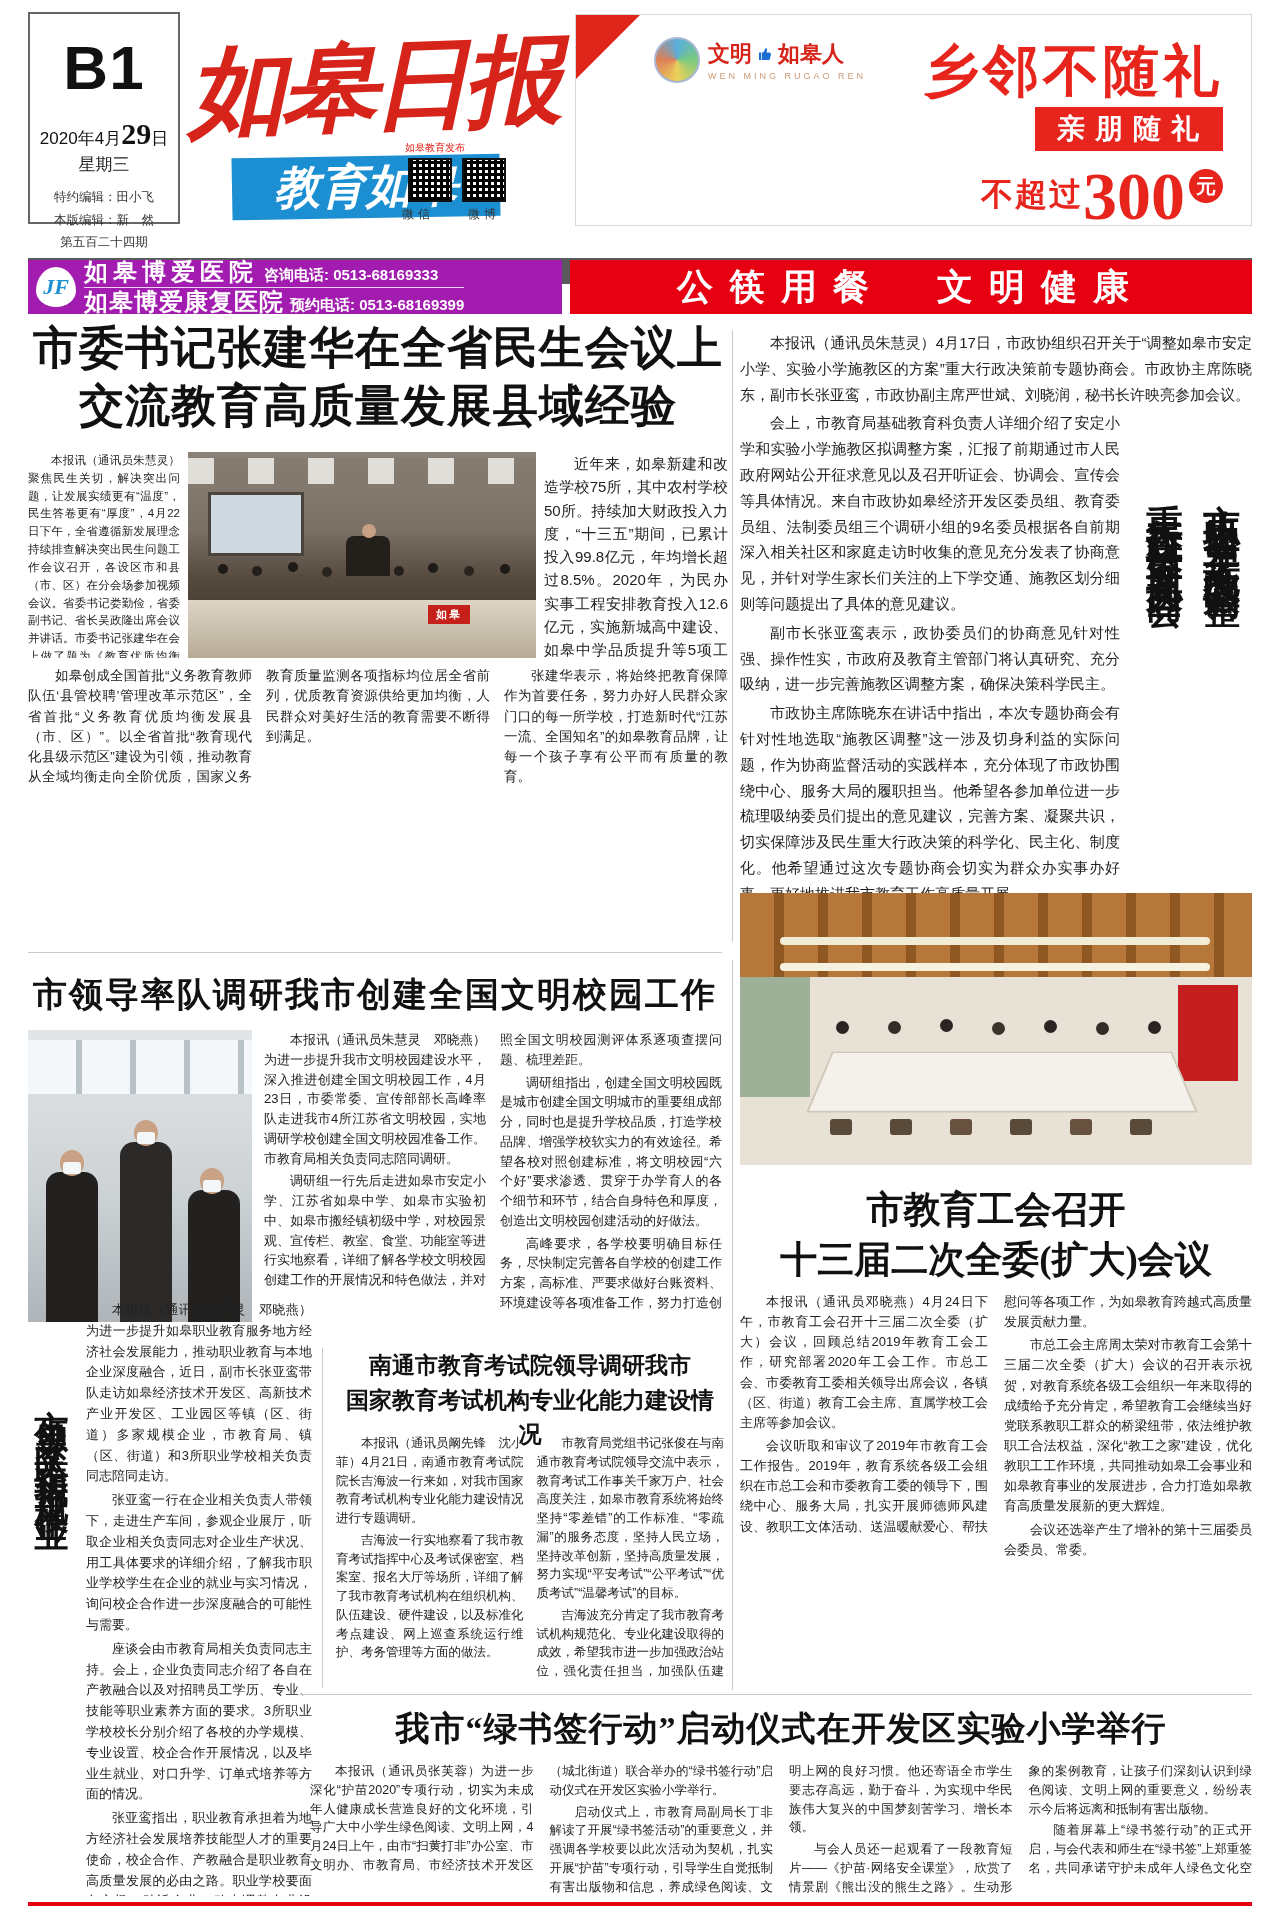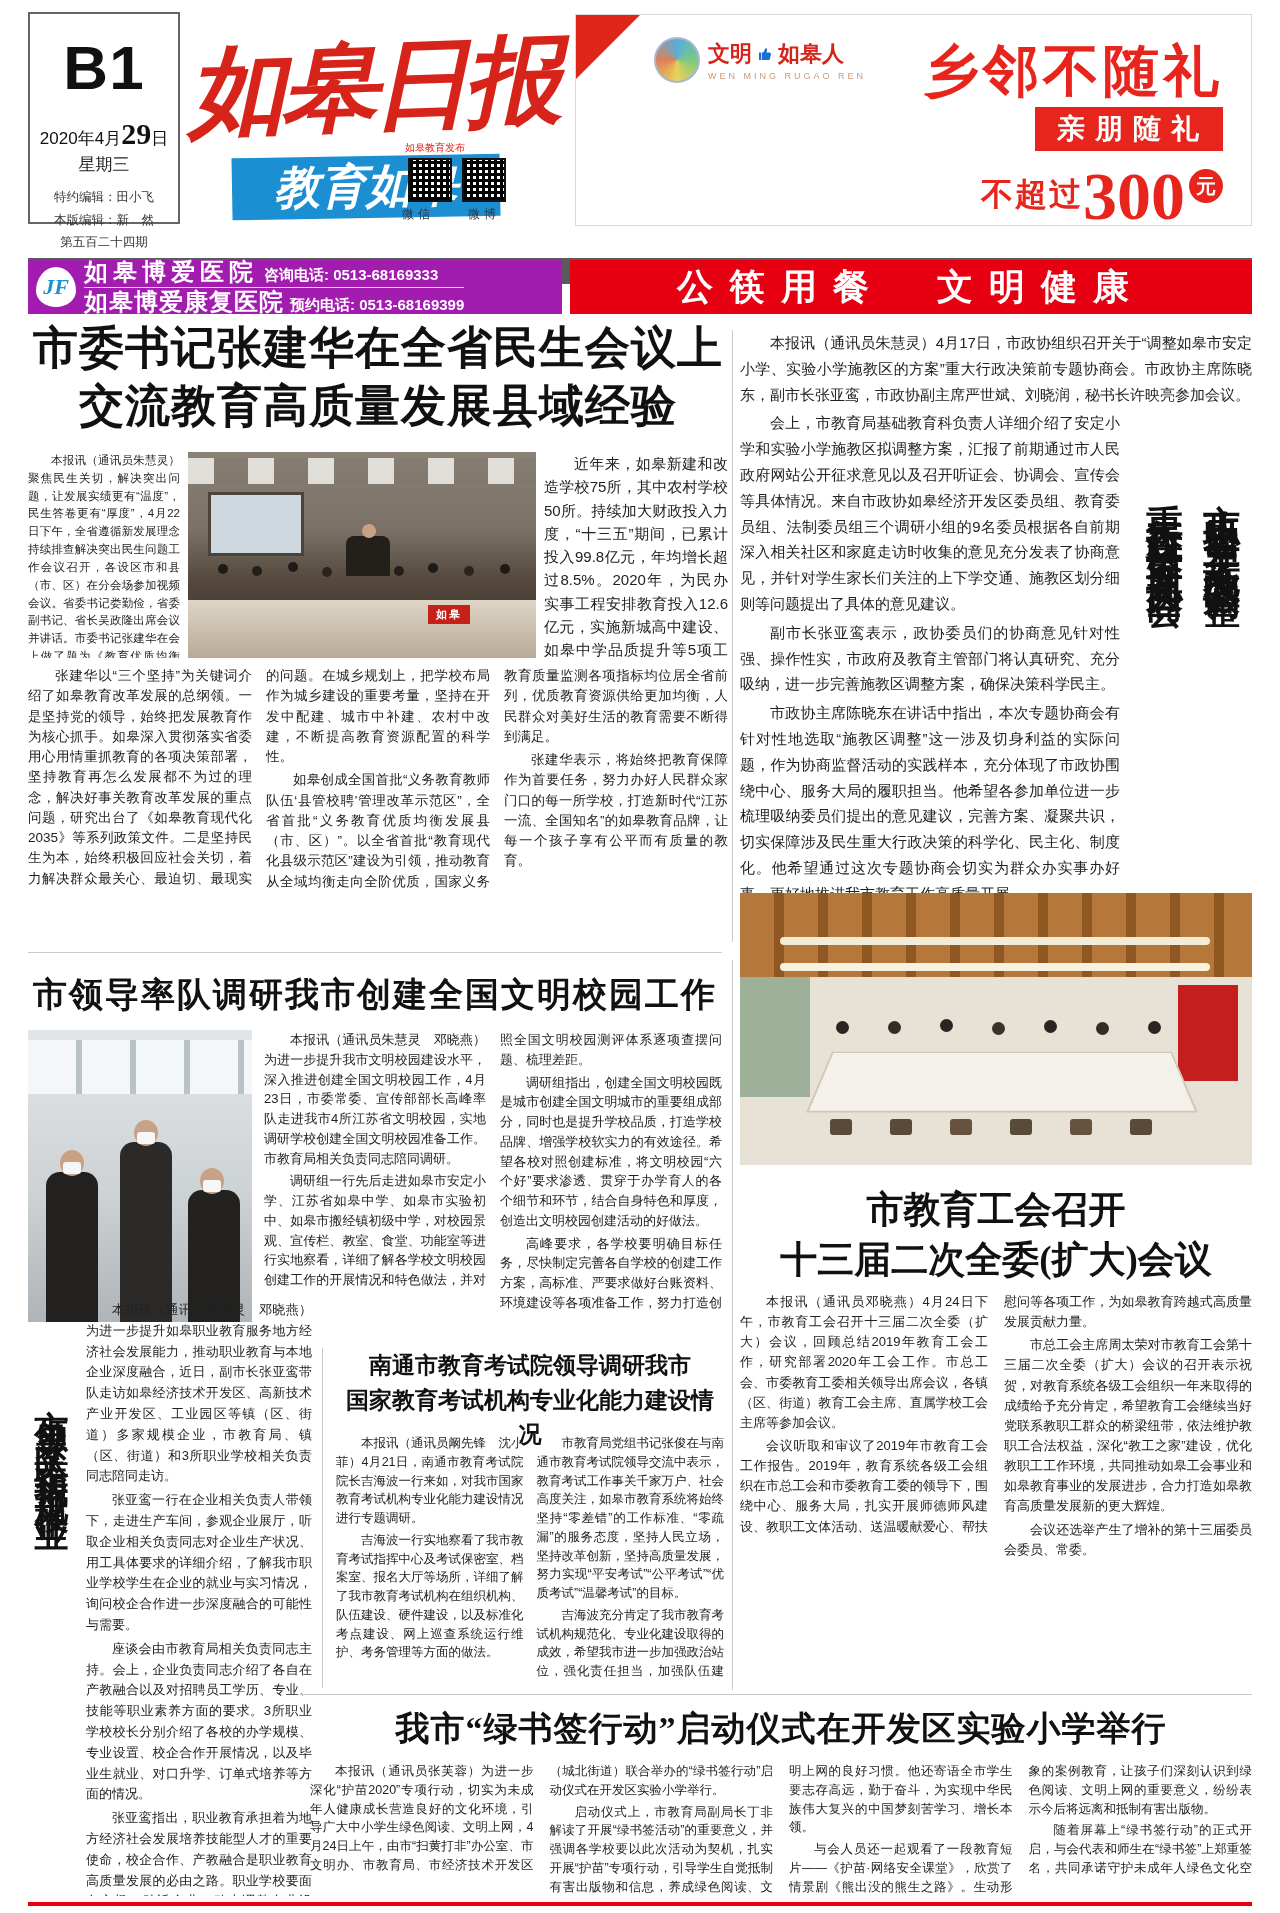--- a/index.html
+++ b/index.html
@@ -234,21 +234,20 @@
       <div class="pm-face"></div>
       <div class="pm-table"></div>
       <div class="pm-plate">如皋</div>
     </div>
     <div class="main-col2">
       <p>近年来，如皋新建和改造学校75所，其中农村学校50所。持续加大财政投入力度，“十三五”期间，已累计投入99.8亿元，年均增长超过8.5%。2020年，为民办实事工程安排教育投入12.6亿元，实施新城高中建设、如皋中学品质提升等5项工程。大力实施“惠师工程”，切实把“两个大计”转化为教育优先的实际行动。</p>
     </div>
   </div>
 
   <div class="abs main-bottom art">
-    <p>张建华以“三个坚持”为关键词介绍了如皋教育改革发展的总纲领。一是坚持党的领导，始终把发展教育作为核心抓手。如皋深入贯彻落实省委用心用情重抓教育的各项决策部署，坚持教育再怎么发展都不为过的理念，解决好事关教育改革发展的重点问题，研究出台了《如皋教育现代化2035》等系列政策文件。二是坚持民生为本，始终积极回应社会关切，着力解决群众最关心、最迫切、最现实的问题。在城乡规划上，把学校布局作为城乡建设的重要考量，坚持在开发中配建、城市中补建、农村中改建，不断提高教育资源配置的科学性。</p>
     <p>如皋创成全国首批“义务教育教师队伍‘县管校聘’管理改革示范区”，全省首批“义务教育优质均衡发展县（市、区）”。以全省首批“教育现代化县级示范区”建设为引领，推动教育从全域均衡走向全阶优质，国家义务教育质量监测各项指标均位居全省前列，优质教育资源供给更加均衡，人民群众对美好生活的教育需要不断得到满足。</p>
     <p>张建华表示，将始终把教育保障作为首要任务，努力办好人民群众家门口的每一所学校，打造新时代“江苏一流、全国知名”的如皋教育品牌，让每一个孩子享有公平而有质量的教育。</p>
   </div>
 
   <div class="abs rule" style="left:732px;top:330px;width:1px;height:612px;"></div>
   <div class="abs pol art">
     <p>本报讯（通讯员朱慧灵）4月17日，市政协组织召开关于“调整如皋市安定小学、实验小学施教区的方案”重大行政决策前专题协商会。市政协主席陈晓东，副市长张亚鸾，市政协副主席严世斌、刘晓润，秘书长许映亮参加会议。</p>
     <div class="pol-flex">
       <div class="pol-body">
         <p>会上，市教育局基础教育科负责人详细介绍了安定小学和实验小学施教区拟调整方案，汇报了前期通过市人民政府网站公开征求意见以及召开听证会、协调会、宣传会等具体情况。来自市政协如皋经济开发区委员组、教育委员组、法制委员组三个调研小组的9名委员根据各自前期深入相关社区和家庭走访时收集的意见充分发表了协商意见，并针对学生家长们关注的上下学交通、施教区划分细则等问题提出了具体的意见建议。</p>

